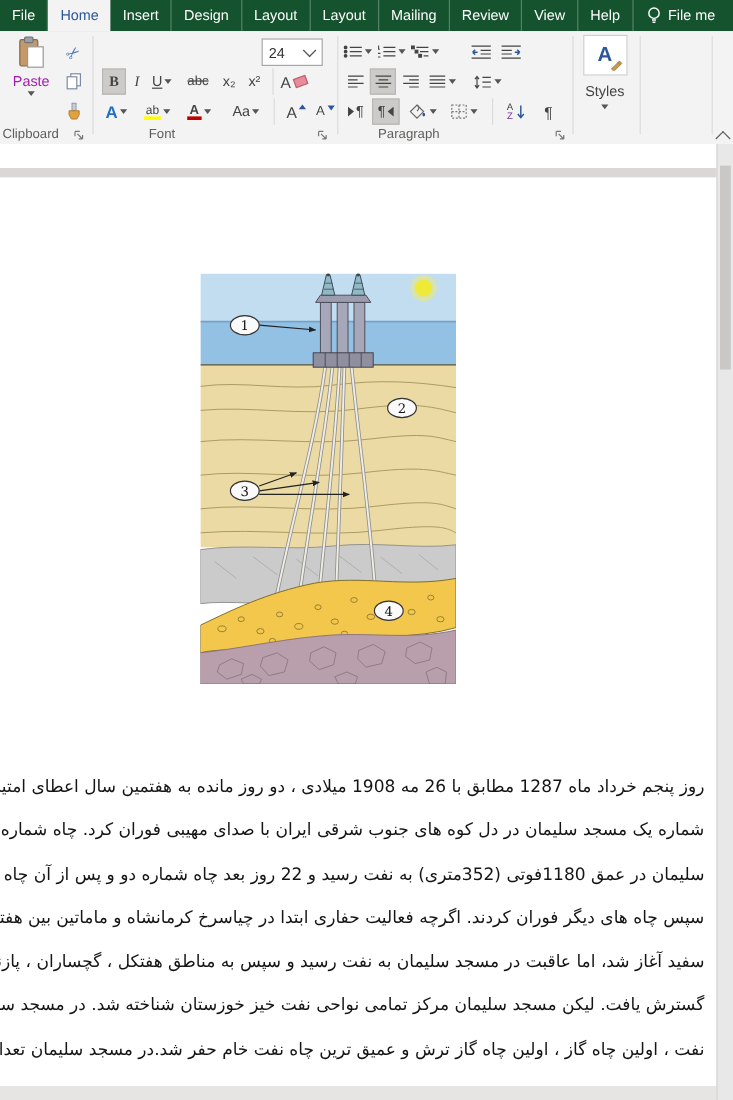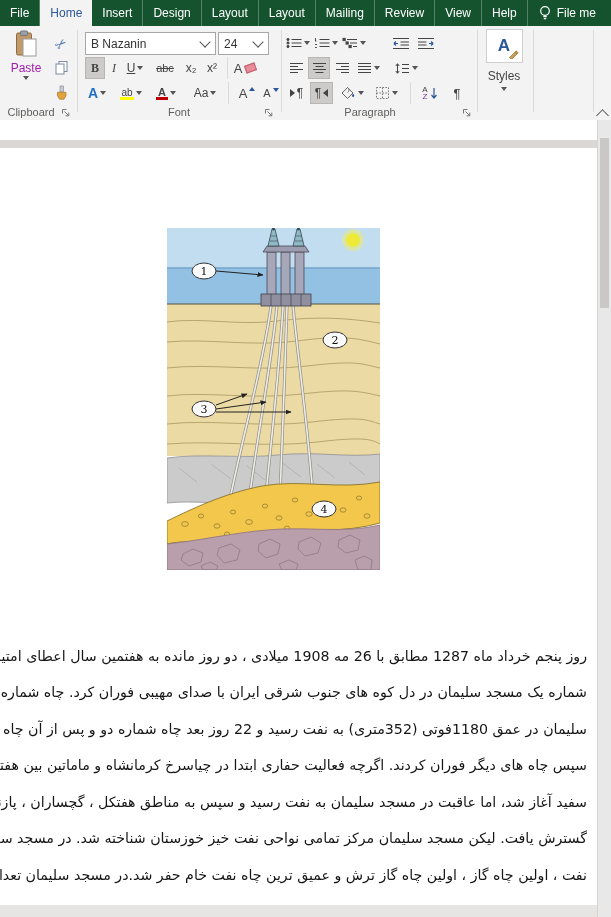--- a/index.html
+++ b/index.html
@@ -9,21 +9,21 @@
   
   .tabbar{position:absolute;top:0;left:0;right:0;height:26px;background:#14532d;display:flex;align-items:stretch;color:#fff;font-size:12px}
   .tab{padding:0 10px;line-height:26px;border-right:1px solid rgba(255,255,255,.28);white-space:nowrap;cursor:default}
   .tab.active{background:#f3f3f3;color:#2b579a;border-right:none}
   .tb-extra{display:flex;align-items:center;gap:5px;padding:0 10px;white-space:nowrap}
   .tb-share{margin-left:auto;padding-right:16px}
 
   
   .ribbon{position:absolute;top:26px;left:0;right:0;height:94px;background:#f3f3f3;border-bottom:1px solid #d4d2cf;font-size:12px;color:#444}
   .gsep{position:absolute;top:4px;height:82px;width:1px;background:#dcdbd9}
-  .glabel{position:absolute;top:80px;font-size:11px;color:#605e5c;text-align:center}
+  .glabel{position:absolute;top:80px;font-size:11px;color:#605e5c;text-align:left}
   .launcher{position:absolute;top:81px;width:12px;height:12px;display:flex;align-items:center;justify-content:center}
   .rbtn{position:absolute;height:22px;display:flex;align-items:center;justify-content:center;gap:2px;color:#444}
   .toggled{background:#cdcbc9;box-shadow:0 0 0 1px #b8b6b4 inset}
   .tri{width:0;height:0;border-left:3px solid transparent;border-right:3px solid transparent;border-top:4px solid #555}
   .combo{position:absolute;top:6px;height:21px;background:#fff;border:1px solid #a7a7a7;display:flex;align-items:center;font-size:12px;color:#333}
   .combo .cval{flex:1;padding:0 5px;white-space:nowrap;overflow:hidden}
   .chev{width:7px;height:7px;border-right:1.4px solid #555;border-bottom:1.4px solid #555;transform:rotate(45deg);margin:-3px 6px 0 0;flex:none}
   .paste{position:absolute;left:5px;top:4px;width:42px;height:74px;display:flex;flex-direction:column;align-items:center;justify-content:flex-start;gap:1px}
   .paste .plabel{font-size:12px;color:#a21caf;margin-top:2px}
   .smallbtn{position:absolute;left:49px;width:24px;height:23px;display:flex;align-items:center;justify-content:center}
@@ -113,24 +113,20 @@
       </span>
     </div>
     <div class="glabel" style="left:2px;width:58px">Clipboard</div>
     <div class="launcher" style="left:60px">
       <svg width="10" height="10" viewBox="0 0 10 10">
           <path d="M1.5 1.5 H5.5 M1.5 1.5 V5.5 M3.5 3.5 L7.8 7.8 M7.8 7.8 V4.6 M7.8 7.8 H4.6" stroke="#777" fill="none"></path>
         </svg>
     </div>
     <div class="gsep" style="left:77px"></div>
 
-    <div class="combo" style="left:85px;width:129px">
-      <span class="cval">B Nazanin</span>
-      <span class="chev"></span>
-    </div>
     <div class="combo" style="left:218px;width:49px">
       <span class="cval">24</span>
       <span class="chev"></span>
     </div>
 
     <div class="rbtn toggled" style="left:85px;top:31px;width:20px;font-weight:bold;font-family:'Liberation Serif',serif">B</div>
     <div class="rbtn" style="left:107px;top:31px;width:14px;font-style:italic;font-family:'Liberation Serif',serif">I</div>
     <div class="rbtn" style="left:122px;top:31px;width:26px">
       <span style="text-decoration:underline">U</span>
       <span class="tri"></span>

